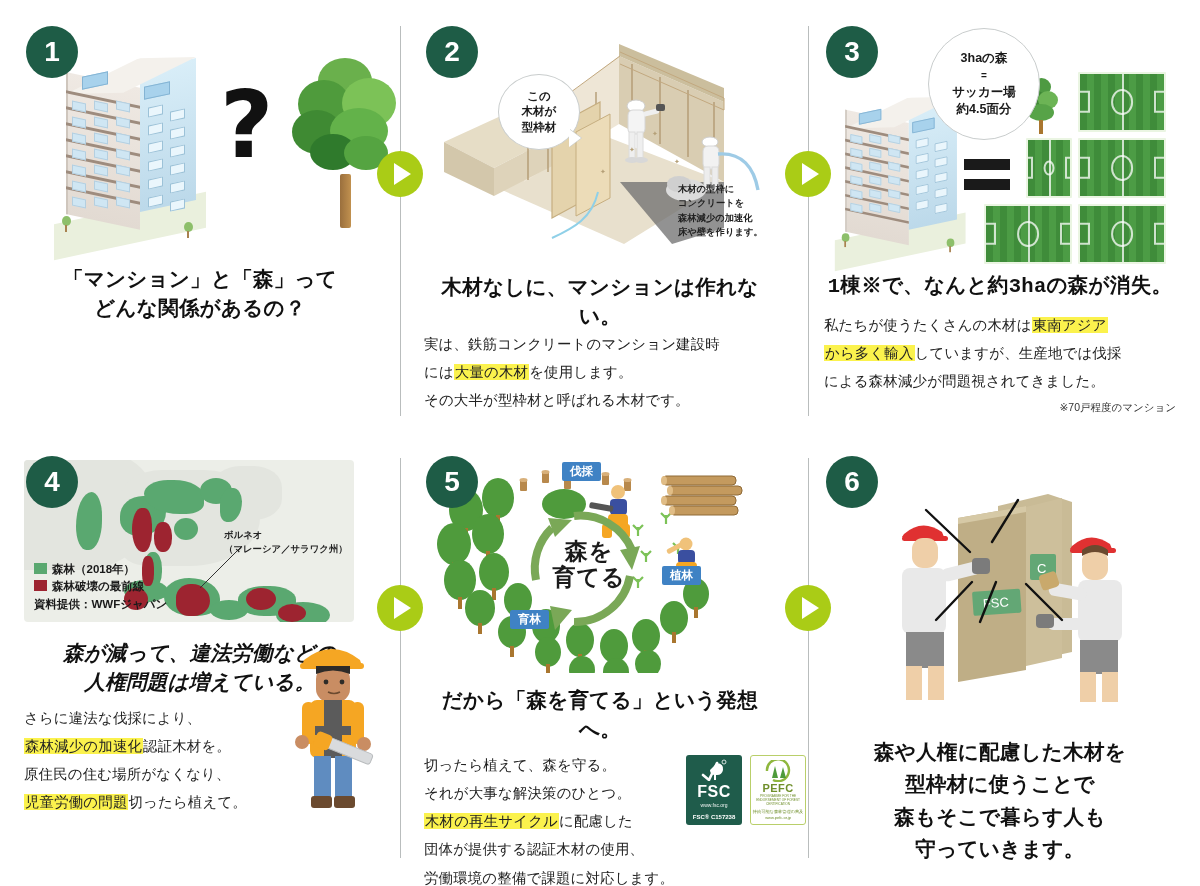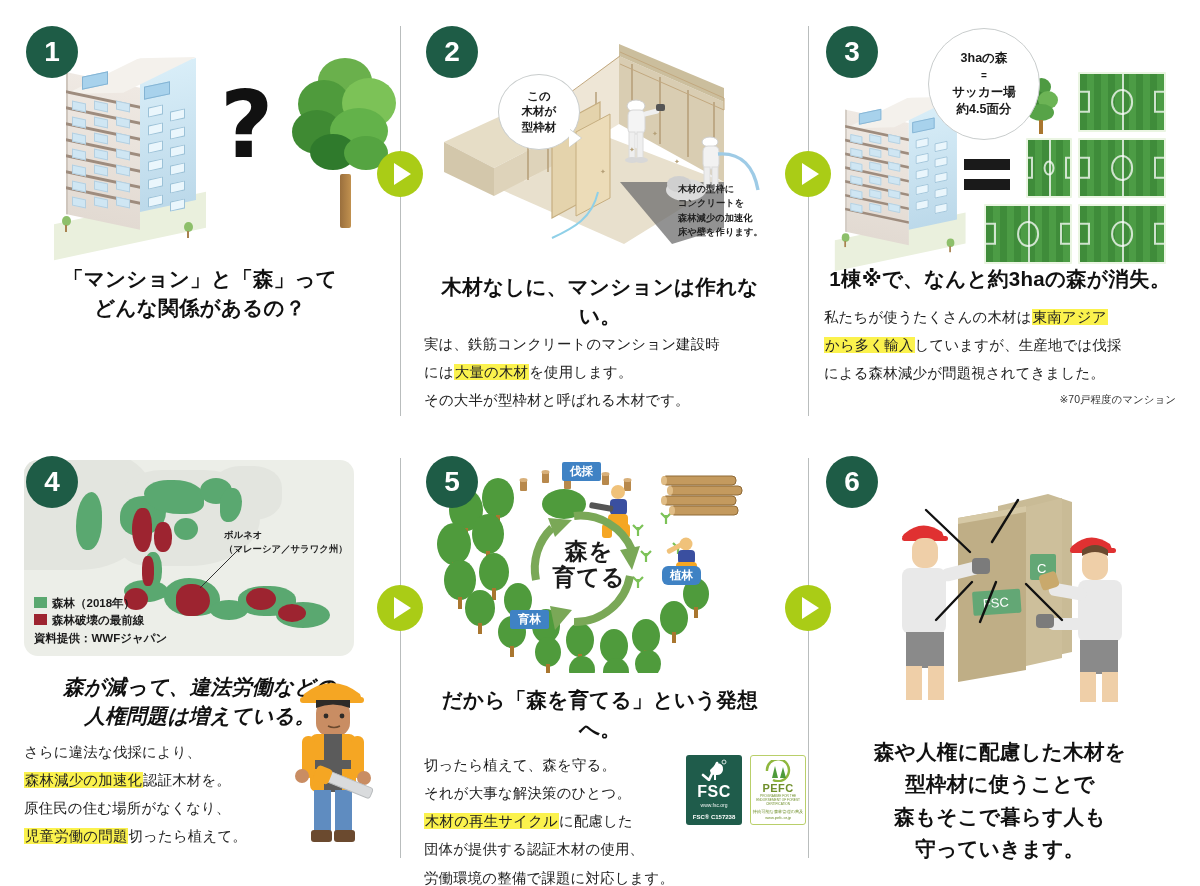--- a/index.html
+++ b/index.html
@@ -157,22 +157,22 @@
   }
   .bubble .tail{
     position:absolute; width:0;height:0;
   }
 
   
   .scene { position:absolute; inset:0; }
 
   
   .map {
-    position:relative; width:330px; height:196px;
-    background:#eceee8; overflow:hidden; border-radius:14px;
+    position:relative; width:330px; height:162px;
+    background:#eceee8; overflow:hidden; border-radius:4px;
   }
   .mland { position:absolute; background:#e3e5df; }
   .mgreen{ position:absolute; background:#5aa870; }
   .mred  { position:absolute; background:#9d2430; }
   .legend { font-size:11.5px; line-height:1.55; font-weight:bold; }
   .lg-sw { display:inline-block;width:13px;height:11px;vertical-align:-1px;margin-right:5px; }
 
   
   .cycle { position:relative; width:330px; height:215px; }
   .clabel{
@@ -487,21 +487,21 @@
 
       <div class="bubble" style="left:104px;top:-4px;width:112px;height:112px;font-size:12.5px;">
         <div>
           <span>3haの森</span><br>
           <span style="font-size:10px;">=</span><br>
           <span>サッカー場</span><br>
           <span>約4.5面分</span>
         </div>
       </div>
     </div>
-    <h2 class="headline left" style="">1棟※で、なんと約3haの森が消失。</h2>
+    <h2 class="headline left" style="margin-top:8px;font-family:Liberation Mono, monospace;">1棟※で、なんと約3haの森が消失。</h2>
     <p class="body" style="margin-top:10px;"><span><span>私たちが使うたくさんの木材は</span><span class="hl">東南アジア</span></span><br><span><span class="hl">から多く輸入</span><span>していますが、生産地では伐採</span></span><br><span><span>による森林減少が問題視されてきました。</span></span></p>
     <div class="note">※70戸程度のマンション</div>
   </div>
 
   <div class="panel p4">
     <div class="badge">4</div>
     <div style="margin-top:2px;">
       <div class="map">
 
         <div class="mland" style="left:-20px;top:-10px;width:150px;height:120px;border-radius:0 40% 50% 10%;"></div>
@@ -692,21 +692,21 @@
             <polygon points="124,60 148,62 131,79"></polygon>
             <polygon points="216,88 208,112 196,92"></polygon>
             <polygon points="148,152 131,172 126,148"></polygon>
           </g>
         </svg>
         <div class="ctext" style="left:165px;top:106px;">
           <span>森を</span><br>
           <span>育てる</span>
         </div>
         <div class="clabel" style="left:138px;top:4px;">伐採</div>
-        <div class="clabel" style="left:238px;top:108px;border-radius:6px;">植林</div>
+        <div class="clabel" style="left:238px;top:108px;">植林</div>
         <div class="clabel" style="left:86px;top:152px;">育林</div>
       </div>
     </div>
     <h2 class="headline left" style="margin-top:12px;">だから「森を育てる」という発想へ。</h2>
     <div style="display:flex;gap:12px;margin-top:8px;">
       <p class="body" style="flex:0 0 auto;"><span><span>切ったら植えて、森を守る。</span></span><br><span><span>それが大事な解決策のひとつ。</span></span><br><span><span class="hl">木材の再生サイクル</span><span>に配慮した</span></span><br><span><span>団体が提供する認証木材の使用、</span></span><br><span><span>労働環境の整備で課題に対応します。</span></span></p>
       <div style="margin-top:4px;">
         <div class="certs">
           <div class="fsc">
             <svg width="26" height="22" viewBox="0 0 26 22">

